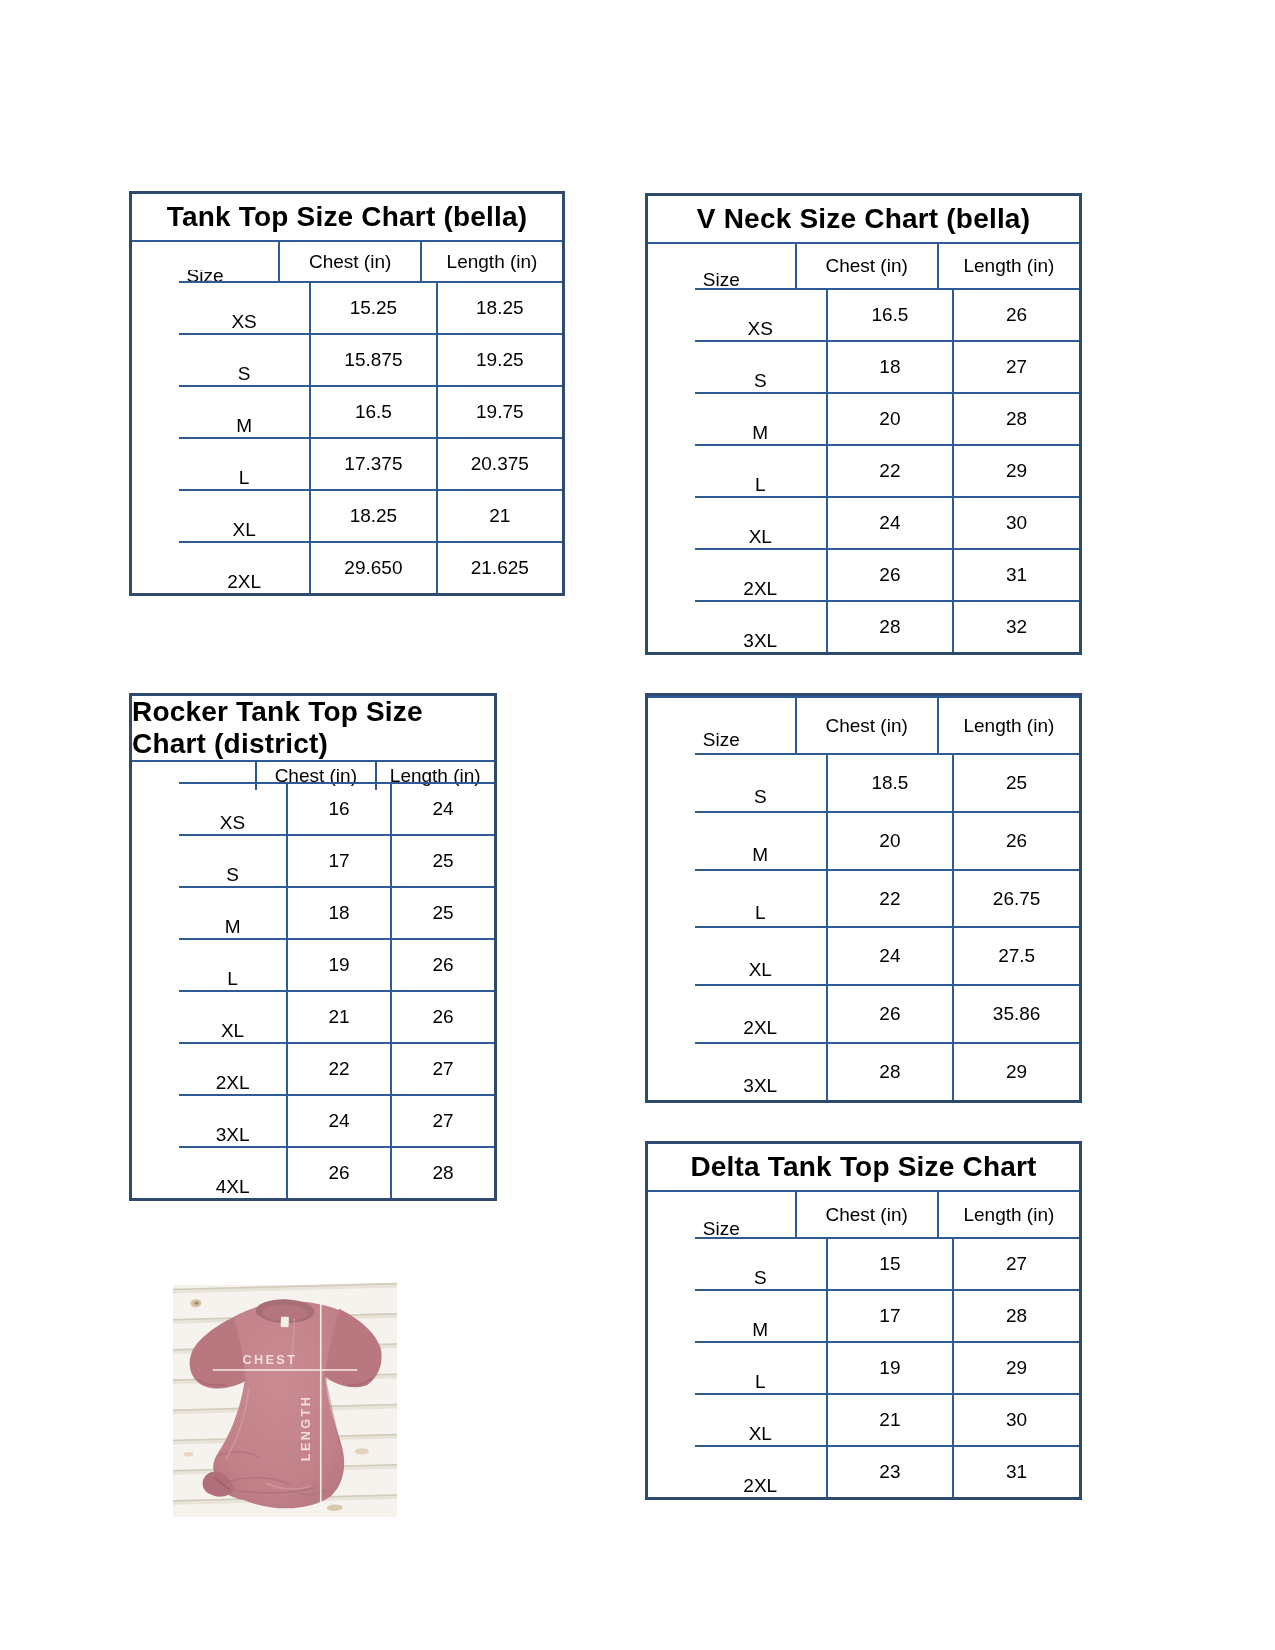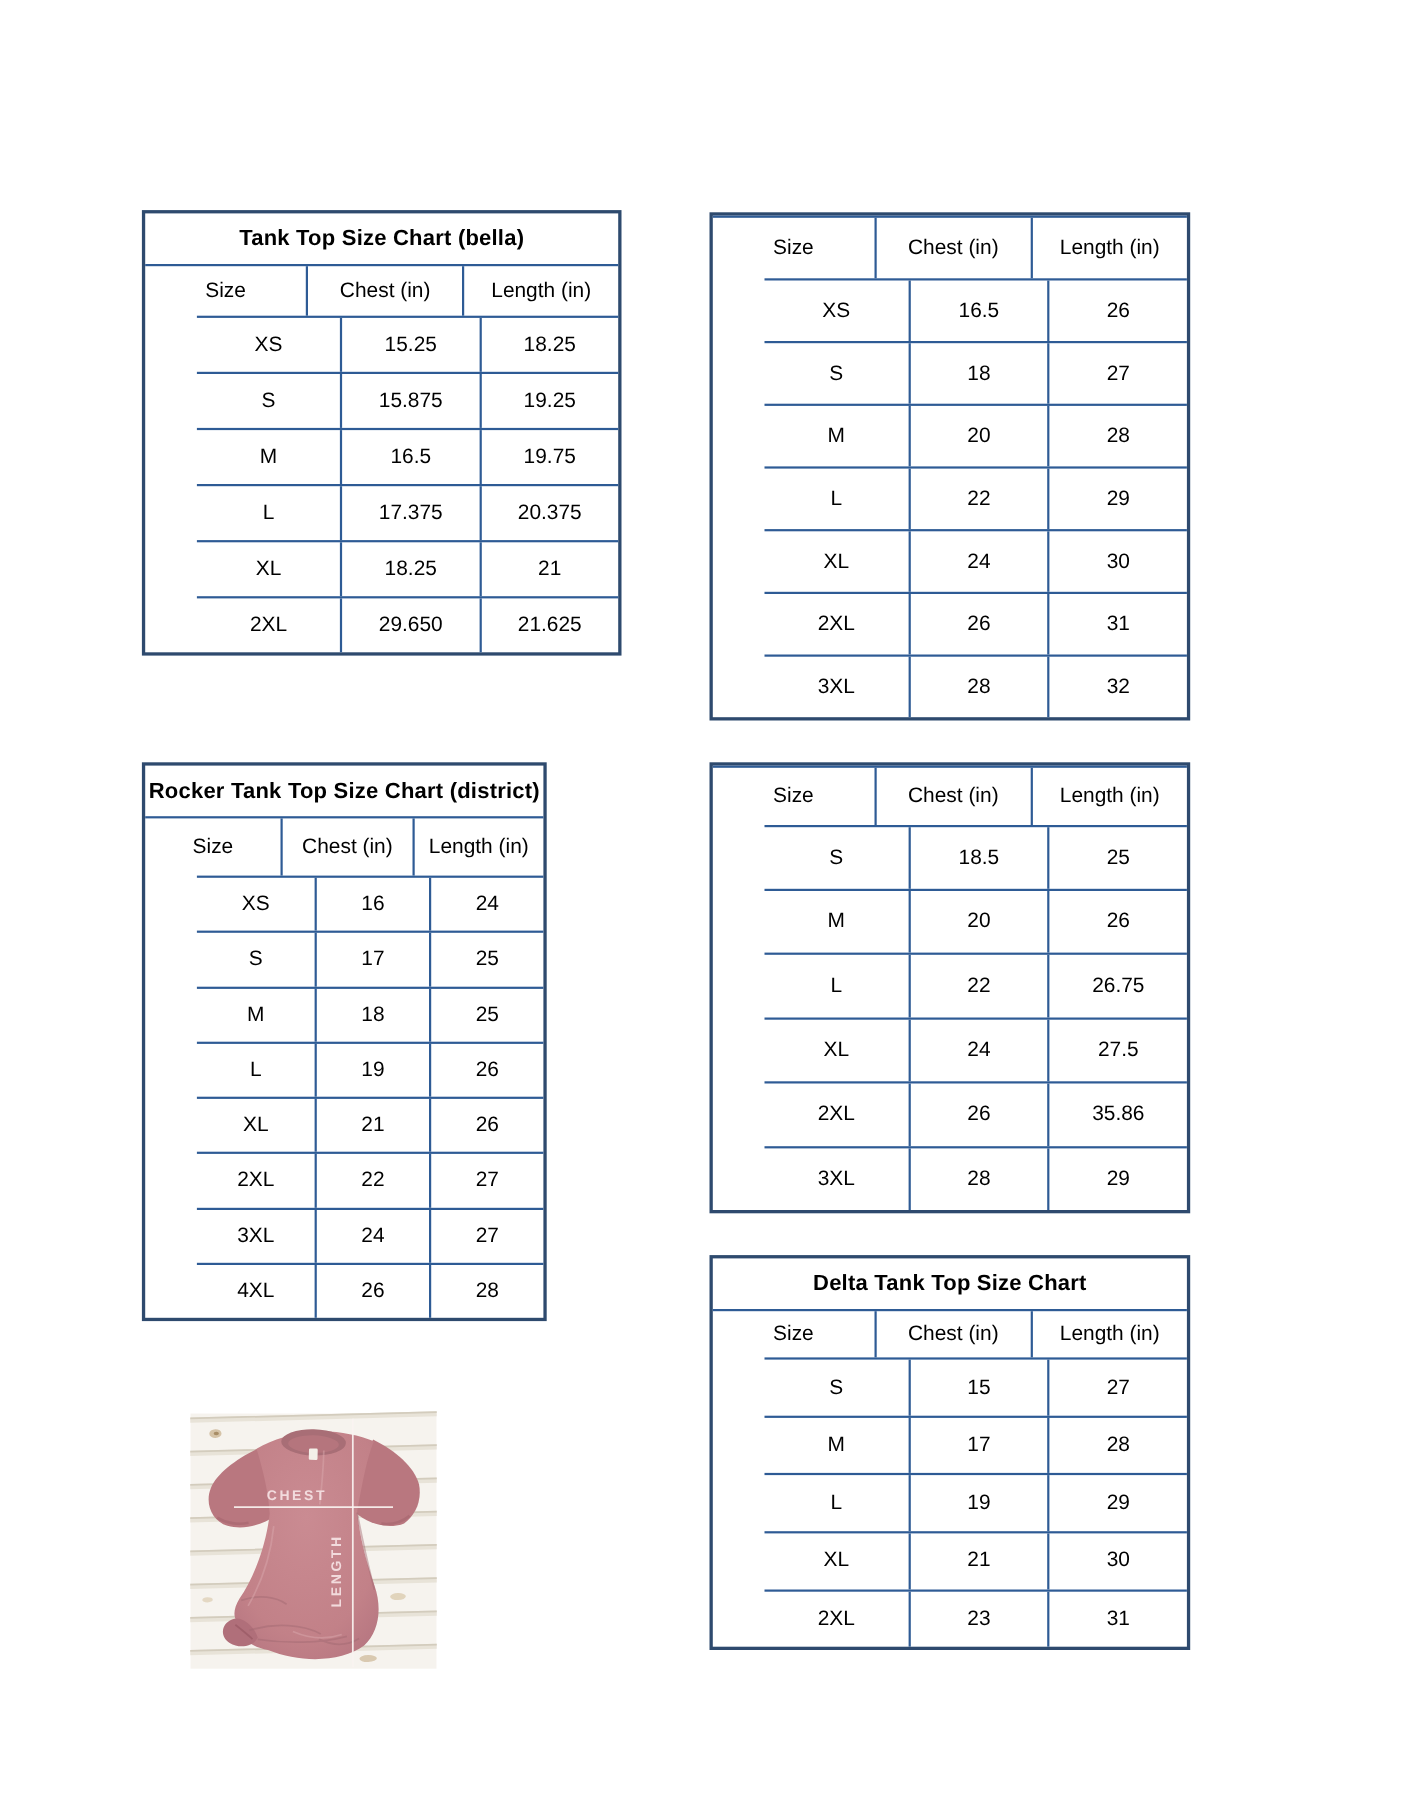--- a/index.html
+++ b/index.html
@@ -6,32 +6,32 @@
   body{
     width:1275px;height:1650px;background:#ffffff;position:relative;
     font-family:"Liberation Sans",sans-serif;color:#000;overflow:hidden;
   }
   .size-table{
     position:absolute;display:flex;flex-direction:column;
     border:3px solid #2e4a6e;background:#fff;box-sizing:border-box;
   }
   .t-title{
     flex:0 0 46px;display:flex;align-items:center;justify-content:center;
-    font-size:20px;font-weight:bold;letter-spacing:.2px;
+    font-size:28px;font-weight:bold;letter-spacing:.2px;
   }
   .t-head,.t-row{
     flex:1 1 auto;display:grid;grid-template-columns:34% 33% 33%;
     border-top:2px solid #2e5b95;min-height:0;
   }
   .t-body{flex:7 1 auto;display:flex;flex-direction:column;padding-left:47px;}
   .t-hcell,.t-cell{
     display:flex;align-items:center;justify-content:center;
     font-size:19px;border-left:2px solid #2e5b95;overflow:hidden;
   }
-  .t-hcell:first-child,.t-cell:first-child{border-left:none;}
+  .t-hcell:first-child,.t-cell:first-child{border-left:none;margin-top:28px;}
   .photo{
     position:absolute;left:173px;top:1255px;width:224px;height:292px;
   }
   .photo svg{display:block;width:100%;height:100%;}
 </style>
 </head>
 <body>
 
 <section class="size-table" style="left:129px;top:191px;width:436px;height:405px;">
   <div class="t-title">Tank Top Size Chart  (bella)</div>
@@ -68,20 +68,21 @@
       </div>
       <div class="t-row">
         <div class="t-cell">2XL</div>
         <div class="t-cell">29.650</div>
         <div class="t-cell">21.625</div>
       </div>
     </div>
 </section>
 
 <section class="size-table" style="left:645px;top:193px;width:437px;height:462px;">
+  <div class="t-title">V Neck Size Chart  (bella)</div>
   <div class="t-head">
     <div class="t-hcell">Size</div>
     <div class="t-hcell">Chest (in)</div>
     <div class="t-hcell">Length (in)</div>
   </div>
   <div class="t-body">
       <div class="t-row">
         <div class="t-cell">XS</div>
         <div class="t-cell">16.5</div>
         <div class="t-cell">26</div>

